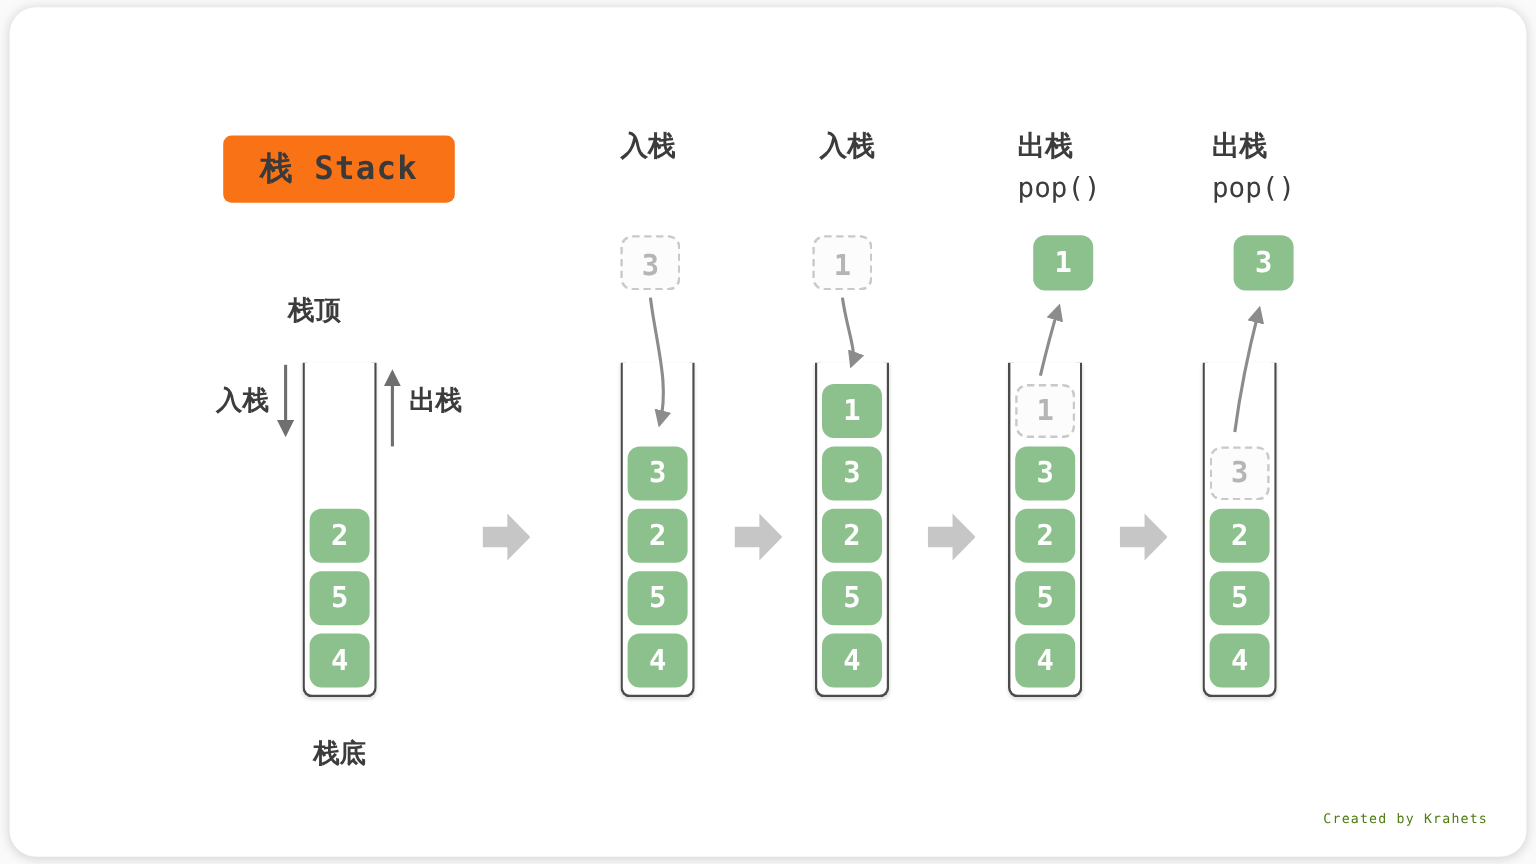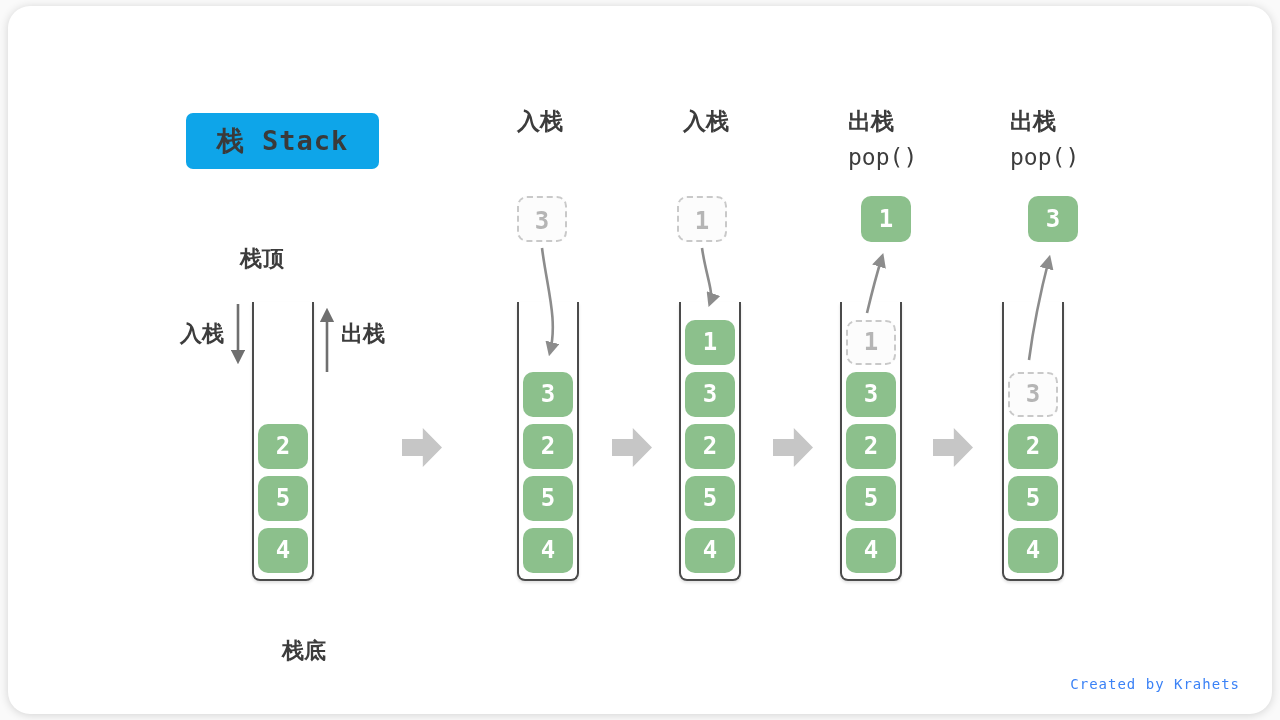--- a/index.html
+++ b/index.html
@@ -7,21 +7,21 @@
     position:relative;width:1280px;height:720px;overflow:hidden;
     font-family:"Liberation Sans",sans-serif;
   }
   .card{
     position:absolute;left:8px;top:6px;width:1264px;height:708px;
     background:#ffffff;border-radius:22px;
     box-shadow:0 1px 10px rgba(0,0,0,0.16);
   }
   .title-chip{
     position:absolute;left:186px;top:113px;width:193px;height:56px;
-    background:#0ea5e9;border-radius:7px;
+    background:#f97316;border-radius:7px;
     font-family:"DejaVu Sans Mono",monospace;font-weight:bold;
     font-size:27px;color:#3a3a3a;text-align:center;line-height:56px;
     letter-spacing:1px;
   }
   .op{position:absolute;top:106px;width:170px;}
   .op-label{font-size:23px;font-weight:bold;color:#3c3c3c;line-height:30px;}
   .op-code{
     font-family:"DejaVu Sans Mono",monospace;font-size:23px;color:#3c3c3c;
     line-height:30px;margin-top:6px;
   }
@@ -48,21 +48,21 @@
   .slot.ghost{border:2px dashed #c9c9c9;background:#fcfcfc;color:#b5b5b5;line-height:41px;}
   .side-label{
     position:absolute;font-size:22px;font-weight:bold;color:#3c3c3c;
   }
   .blockarrow{
     position:absolute;top:428px;width:40px;height:39px;background:#c6c6c6;
     clip-path:polygon(0% 28%, 52% 28%, 52% 0%, 100% 50%, 52% 100%, 52% 72%, 0% 72%);
   }
   .watermark{
     position:absolute;right:40px;top:676px;
-    font-family:"DejaVu Sans Mono",monospace;font-size:14px;color:#3b82f6;
+    font-family:"DejaVu Sans Mono",monospace;font-size:11px;color:#4d7c0f;
     letter-spacing:1px;
   }
   svg.arrows{position:absolute;left:0;top:0;pointer-events:none;}
 </style>
 </head>
 <body>
 
 <div class="canvas">
   <div class="card"></div>
 
@@ -82,21 +82,21 @@
     <div class="op-label">出栈</div>
     <div class="op-code"><span>pop(</span><span class="arg"></span><span>)</span></div>
   </div>
 
   <div class="fbox dashed" style="left:517px">3</div>
   <div class="fbox dashed" style="left:677px">1</div>
   <div class="fbox solid" style="left:861px">1</div>
   <div class="fbox solid" style="left:1028px">3</div>
 
   <div class="side-label" style="left:240px;top:244px;width:86px;">栈顶</div>
-  <div class="side-label" style="left:240px;top:636px;width:86px;text-align:right">栈底</div>
+  <div class="side-label" style="left:240px;top:613px;width:86px;text-align:center">栈底</div>
   <div class="side-label" style="left:168px;top:319px;width:56px;text-align:right">入栈</div>
   <div class="side-label" style="left:341px;top:319px;width:56px;text-align:left">出栈</div>
 
   <div class="stack" style="left:252px">
     <div class="slot green" style="top:122px">2</div>
     <div class="slot green" style="top:174px">5</div>
     <div class="slot green" style="top:226px">4</div>
   </div>
   <div class="stack" style="left:517px">
     <div class="slot green" style="top:70px">3</div>

